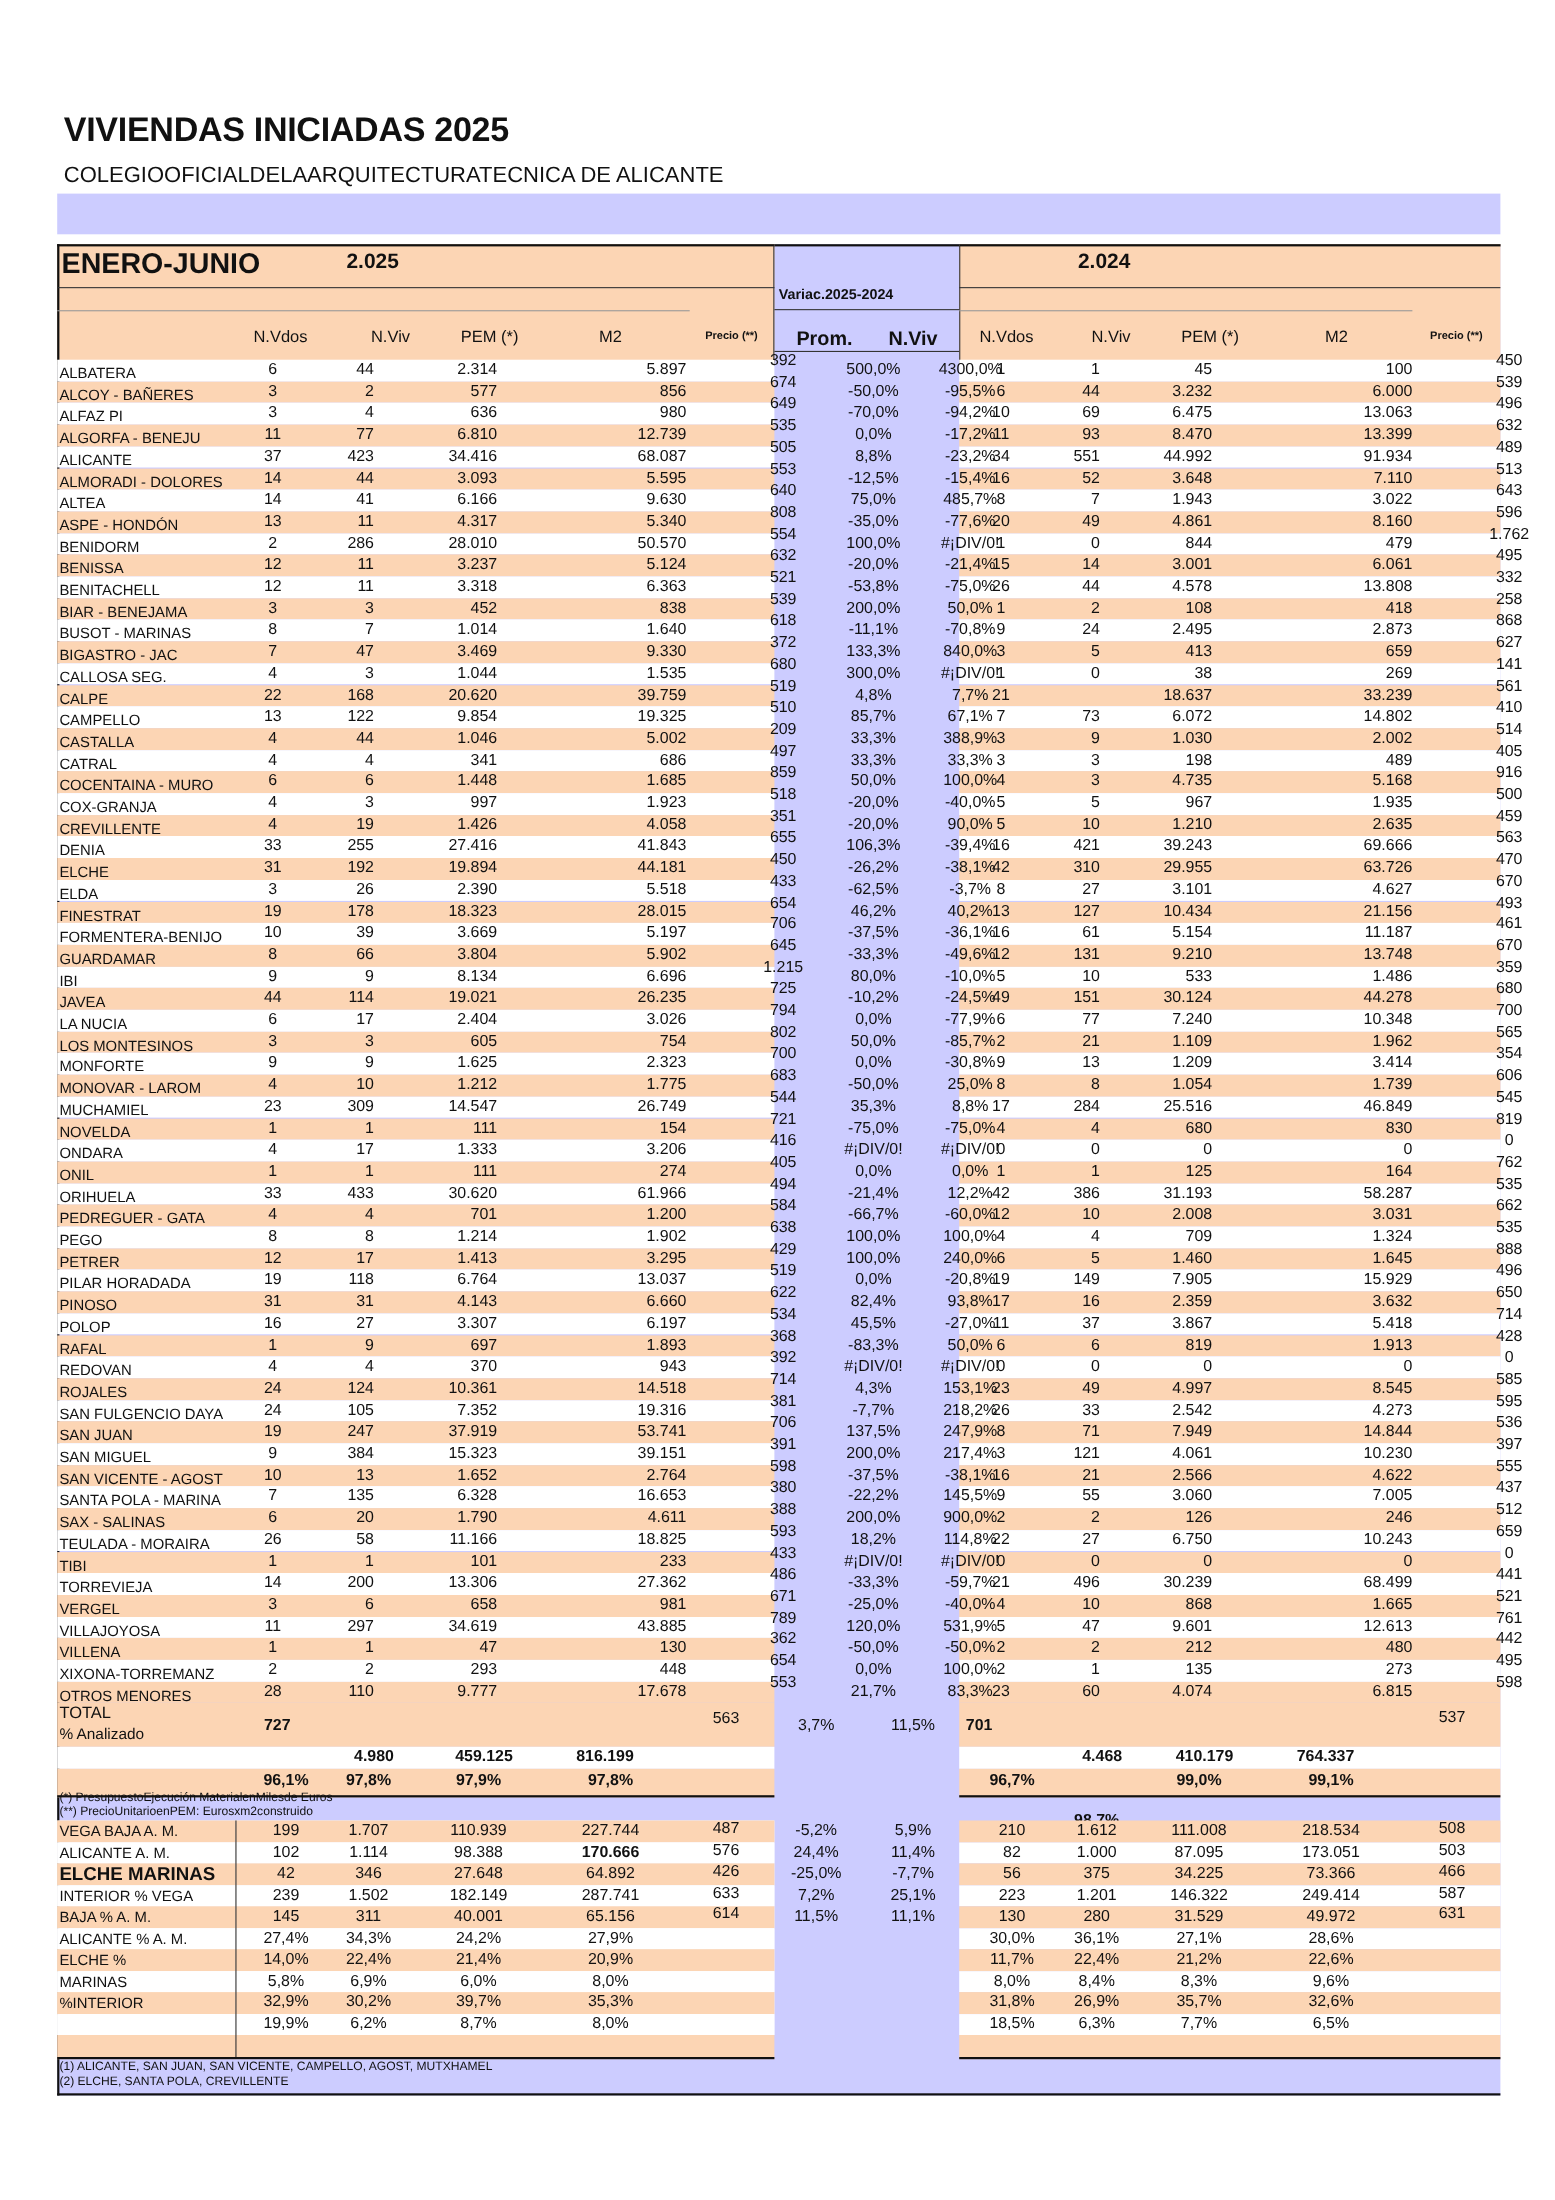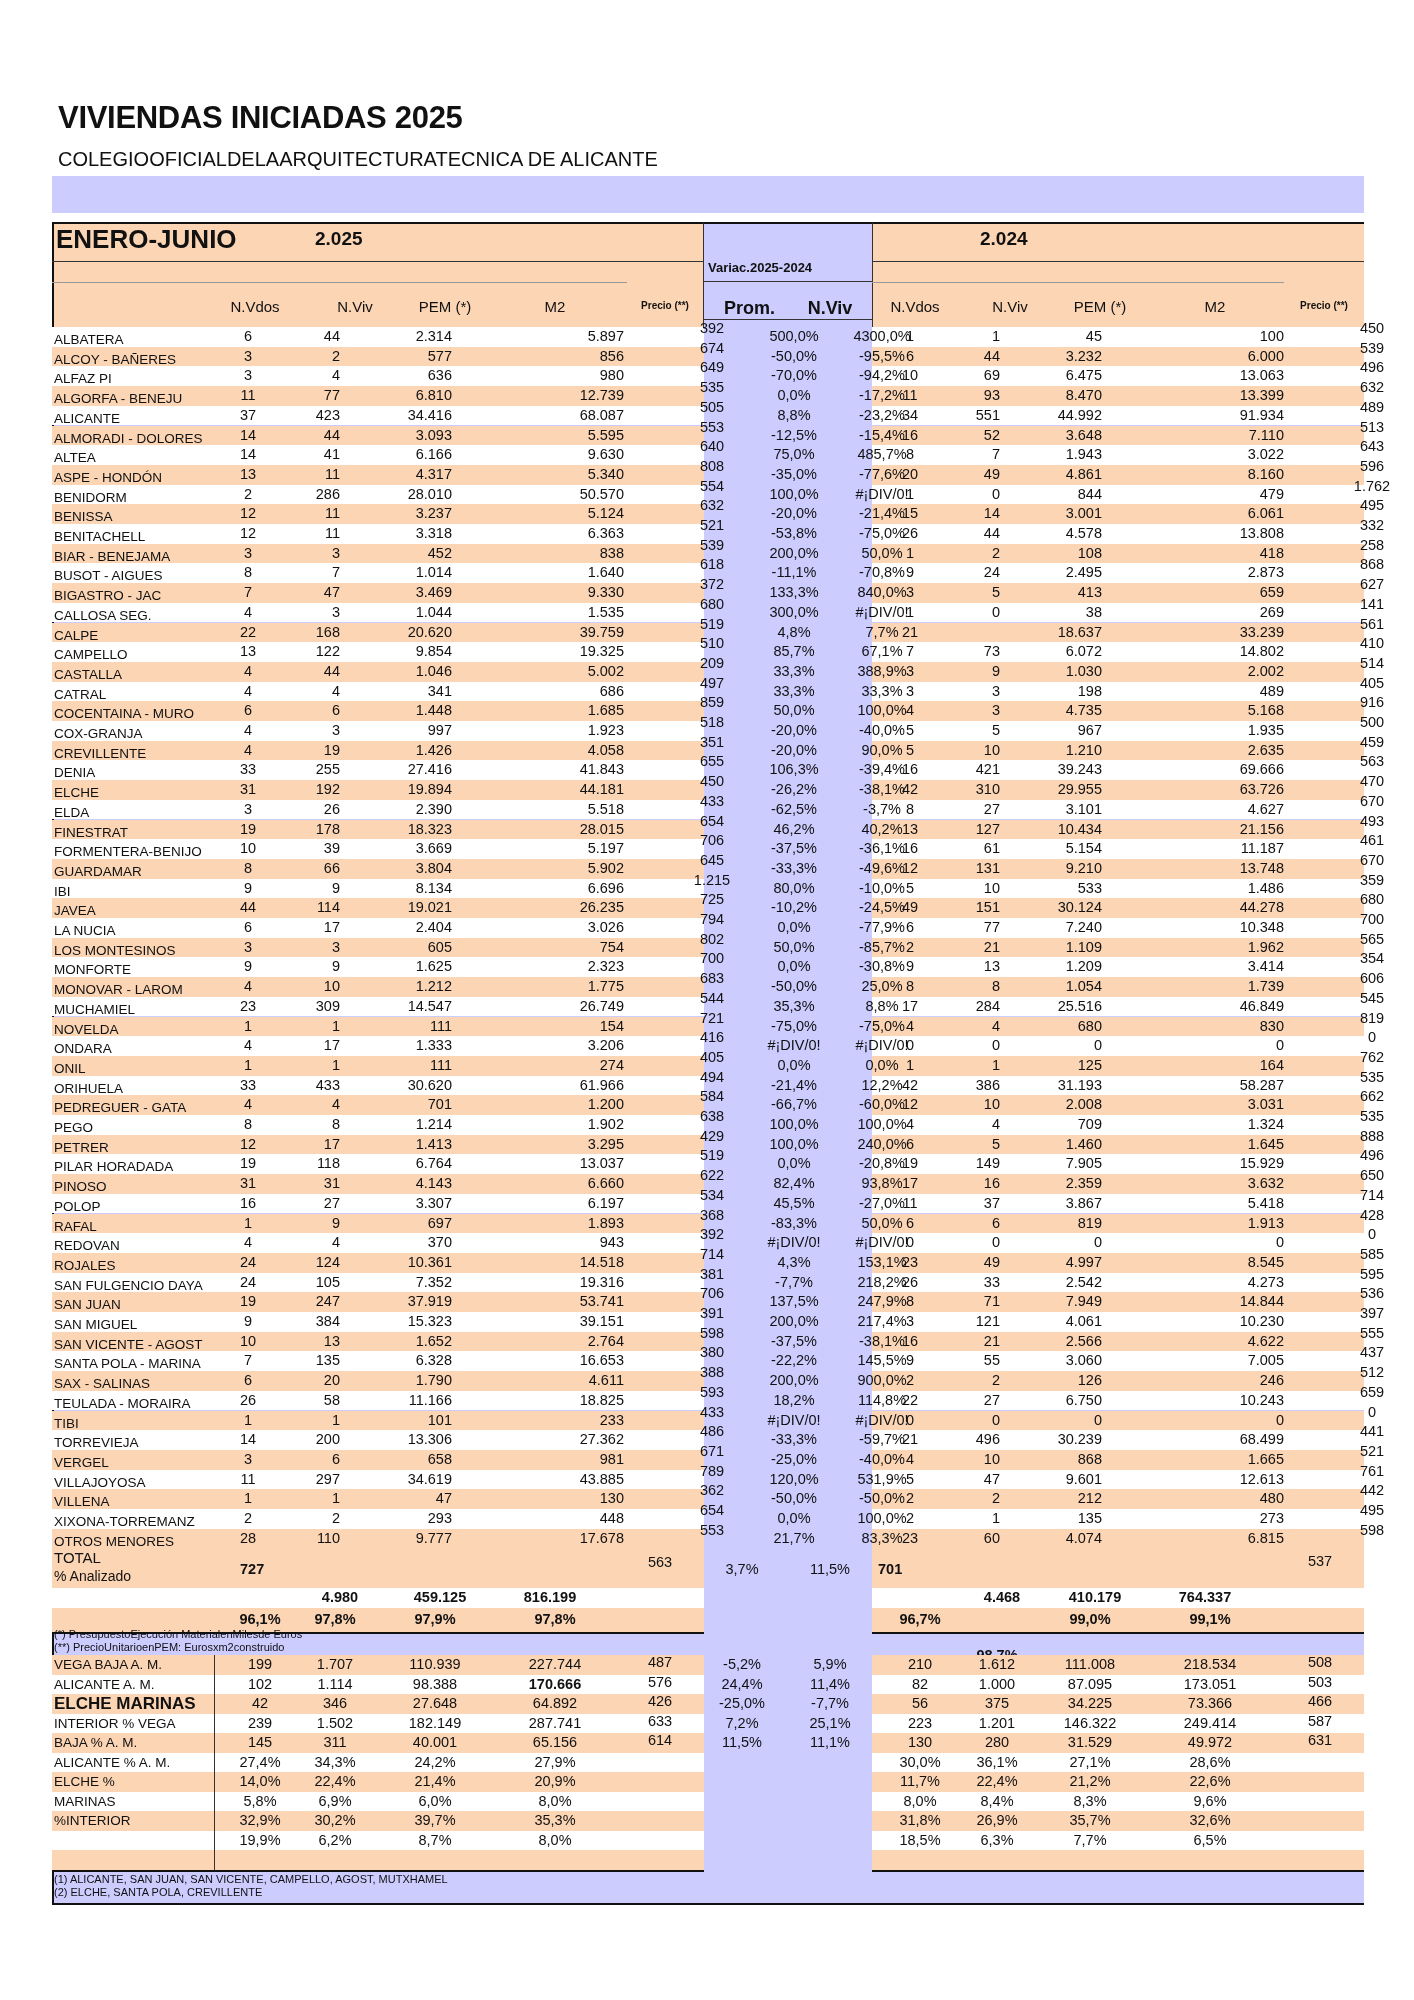--- a/index.html
+++ b/index.html
@@ -268,21 +268,21 @@
       <div class="cell c" style="left: 790px; width: 80px;">50,0%</div>
       <div class="cell c" style="left: 830px; width: 56px;">1</div>
       <div class="cell r" style="left: 880px; width: 68px;">2</div>
       <div class="cell r" style="left: 950px; width: 100px;">108</div>
       <div class="cell r" style="left: 1060px; width: 172px;">418</div>
       <div class="cell c pr" style="left: 1290px; width: 60px; top: -8px;">258</div>
     </div>
     <div class="row" style="top: 236.4px;">
       <div class="stripe-l" style="background: rgb(255, 255, 255);"></div>
       <div class="stripe-r" style="background: rgb(255, 255, 255);"></div>
-      <div class="cell name" style="left: 2px;">BUSOT - AIGUES</div>
+      <div class="cell name" style="left: 2px;">BUSOT - MARINAS</div>
       <div class="cell c" style="left: 168px; width: 56px;">8</div>
       <div class="cell r" style="left: 220px; width: 68px;">7</div>
       <div class="cell r" style="left: 290px; width: 110px;">1.014</div>
       <div class="cell r" style="left: 380px; width: 192px;">1.640</div>
       <div class="cell c pr" style="left: 630px; width: 60px; top: -8px;">618</div>
       <div class="cell c" style="left: 702px; width: 80px;">-11,1%</div>
       <div class="cell c" style="left: 790px; width: 80px;">-70,8%</div>
       <div class="cell c" style="left: 830px; width: 56px;">9</div>
       <div class="cell r" style="left: 880px; width: 68px;">24</div>
       <div class="cell r" style="left: 950px; width: 100px;">2.495</div>

